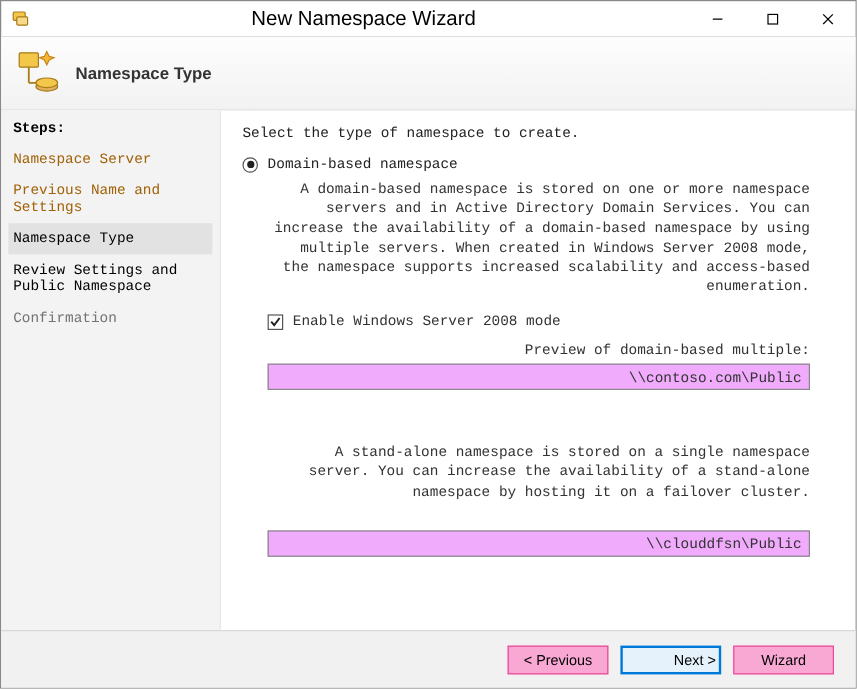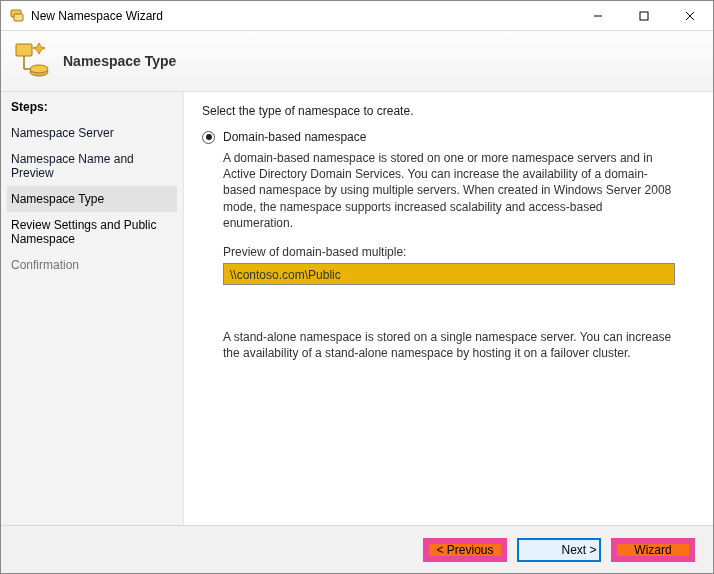--- a/index.html
+++ b/index.html
@@ -1,46 +1,46 @@
 <!DOCTYPE html>
 <html><head>
   <meta charset="utf-8">
   <style>
     * { box-sizing: border-box; margin: 0; padding: 0; }
     body { font-family: "Segoe UI", Tahoma, sans-serif; font-size: 12px; background: #fff; }
     .window { width: 714px; height: 574px; border: 1px solid #888; display: flex; flex-direction: column; background: #fff; }
     .titlebar { height: 30px; display: flex; align-items: center; padding: 0 0 0 8px; border-bottom: 1px solid #ddd; }
     .titlebar .app-icon { width: 16px; height: 16px; margin-right: 6px; }
-    .titlebar .title { flex: 1; font-size: 12px; }
+    .titlebar .title { flex: 1; font-size: 17px; text-align: center; }
     .titlebar .winbtn { width: 46px; height: 30px; display: flex; align-items: center; justify-content: center; }
     .header { height: 61px; display: flex; align-items: center; padding: 0 12px; background: linear-gradient(#fdfdfd, #f2f2f2); border-bottom: 1px solid #e0e0e0; }
     .header .wiz-icon { width: 40px; height: 40px; margin-right: 10px; }
     .header .heading { font-weight: bold; font-size: 14px; color: #333; }
-    .body { flex: 1; display: flex; overflow: hidden; }
+    .body { flex: 1; display: flex; overflow: hidden; font-family: Liberation Mono, monospace; }
     .sidebar { width: 183px; padding: 8px 10px; background: #f3f3f3; border-right: 1px solid #e5e5e5; }
     .sidebar .steps-title { font-weight: bold; font-size: 12px; margin-bottom: 6px; }
-    .sidebar .step { display: block; padding: 6px 0; font-size: 12px; color: #0f172a; cursor: pointer; }
+    .sidebar .step { display: block; padding: 6px 0; font-size: 12px; color: #a16207; cursor: pointer; }
     .sidebar .step.current { background: #e2e2e2; color: #000; padding-left: 4px; margin-left: -4px; margin-right: -4px; padding-right: 4px; }
     .content { flex: 1; padding: 12px 38px 8px 18px; color: #222; overflow: auto; }
     .instr { margin-bottom: 12px; font-size: 12px; }
-    .opt { margin-bottom: 18px; }
+    .opt { margin-bottom: 18px; text-align: right; }
     .opt-head { display: flex; align-items: center; margin-bottom: 6px; }
     .opt-head .radio { width: 13px; height: 13px; border: 1px solid #555; border-radius: 50%; margin-right: 8px; display: flex; align-items: center; justify-content: center; background:#fff; }
     .opt-head .radio.checked::after { content:""; width: 6px; height: 6px; background: #222; border-radius: 50%; }
     .opt-body { margin-left: 21px; font-size: 12px; color: #333; }
     .opt-desc { line-height: 1.35; margin-bottom: 14px; }
     .checkbox-row { display: flex; align-items: center; margin-bottom: 10px; }
     .checkbox { width: 13px; height: 13px; border: 1px solid #555; margin-right: 8px; display: flex; align-items: center; justify-content: center; background:#fff; }
     .checkbox.checked svg { display:block; }
     .checkbox svg { display:none; }
     .preview-label { margin-bottom: 4px; }
-    .preview-box { border: 1px solid #888; padding: 4px 6px; height: 22px; font-size: 12px; color: #333; background: #eab308; width: 100%; }
+    .preview-box { border: 1px solid #888; padding: 4px 6px; height: 22px; font-size: 12px; color: #333; background: #f0abfc; width: 100%; }
     .spacer-gap { height: 26px; }
     .footer { height: 48px; border-top: 1px solid #d8d8d8; display: flex; justify-content: flex-end; align-items: center; padding: 0 18px; gap: 10px; background: #f1f1f1; }
-    .btn { min-width: 84px; height: 24px; border: 6px solid #ec4899; background: #f97316; font-size: 12px; display:inline-flex; align-items:center; justify-content:center; cursor:pointer; }
+    .btn { min-width: 84px; height: 24px; border: 1px solid #ec4899; background: #f9a8d4; font-size: 12px; display:inline-flex; align-items:center; justify-content:center; cursor:pointer; }
     .btn.default { border: 2px solid #0078d7; background: #e5f1fb; padding-left: 40px; }
   </style>
 </head>
 <body>
 
 <div class="window">
   <div class="titlebar">
     <span class="app-icon">
       <svg viewBox="0 0 16 16" width="16" height="16">
           <rect x="2" y="2" width="10" height="7" rx="1" fill="#f3c74a" stroke="#a77b16"></rect>
@@ -77,47 +77,56 @@
         <ellipse cx="26" cy="28" rx="9" ry="4" fill="#f3c74a" stroke="#a77b16"></ellipse>
       </svg>
     </span>
     <div class="heading">Namespace Type</div>
   </div>
 
   <div class="body">
     <div class="sidebar">
       <div class="steps-title">Steps:</div>
       <a class="step">Namespace Server</a>
-      <a class="step">Namespace Name and Preview</a>
+      <a class="step">Previous Name and Settings</a>
       <a class="step current">Namespace Type</a>
       <a class="step" style="color:#000">Review Settings and Public Namespace</a>
       <a class="step" style="color:#737373">Confirmation</a>
     </div>
 
     <div class="content">
       <div class="instr">Select the type of namespace to create.</div>
 
       <div class="opt">
         <div class="opt-head">
           <span class="radio checked"></span>
           <span>Domain-based namespace</span>
         </div>
         <div class="opt-body">
           <div class="opt-desc">A domain-based namespace is stored on one or more namespace servers and in Active Directory Domain Services. You can increase the availability of a domain-based namespace by using multiple servers. When created in Windows Server 2008 mode, the namespace supports increased scalability and access-based enumeration.</div>
+          <div class="checkbox-row">
+            <span class="checkbox checked">
+              <svg width="11" height="11" viewBox="0 0 11 11">
+                  <path d="M2 5 L4.5 8 L9 2" fill="none" stroke="#222" stroke-width="1.6"></path>
+                </svg>
+            </span>
+            <span>Enable Windows Server 2008 mode</span>
+          </div>
           <div class="preview-label">Preview of domain-based multiple:</div>
           <div class="preview-box">\\contoso.com\Public</div>
         </div>
       </div>
 
       <div class="spacer-gap"></div>
 
       <div class="opt">
         <div class="opt-body">
           <div class="opt-desc">A stand-alone namespace is stored on a single namespace server. You can increase the availability of a stand-alone namespace by hosting it on a failover cluster.</div>
           <div style="height:10px"></div>
+          <div class="preview-box">\\clouddfsn\Public</div>
         </div>
       </div>
     </div>
   </div>
 
   <div class="footer">
     <div class="btn">&lt; Previous</div>
     <div class="btn default">Next &gt;</div>
     <div class="btn">Wizard</div>
   </div>

